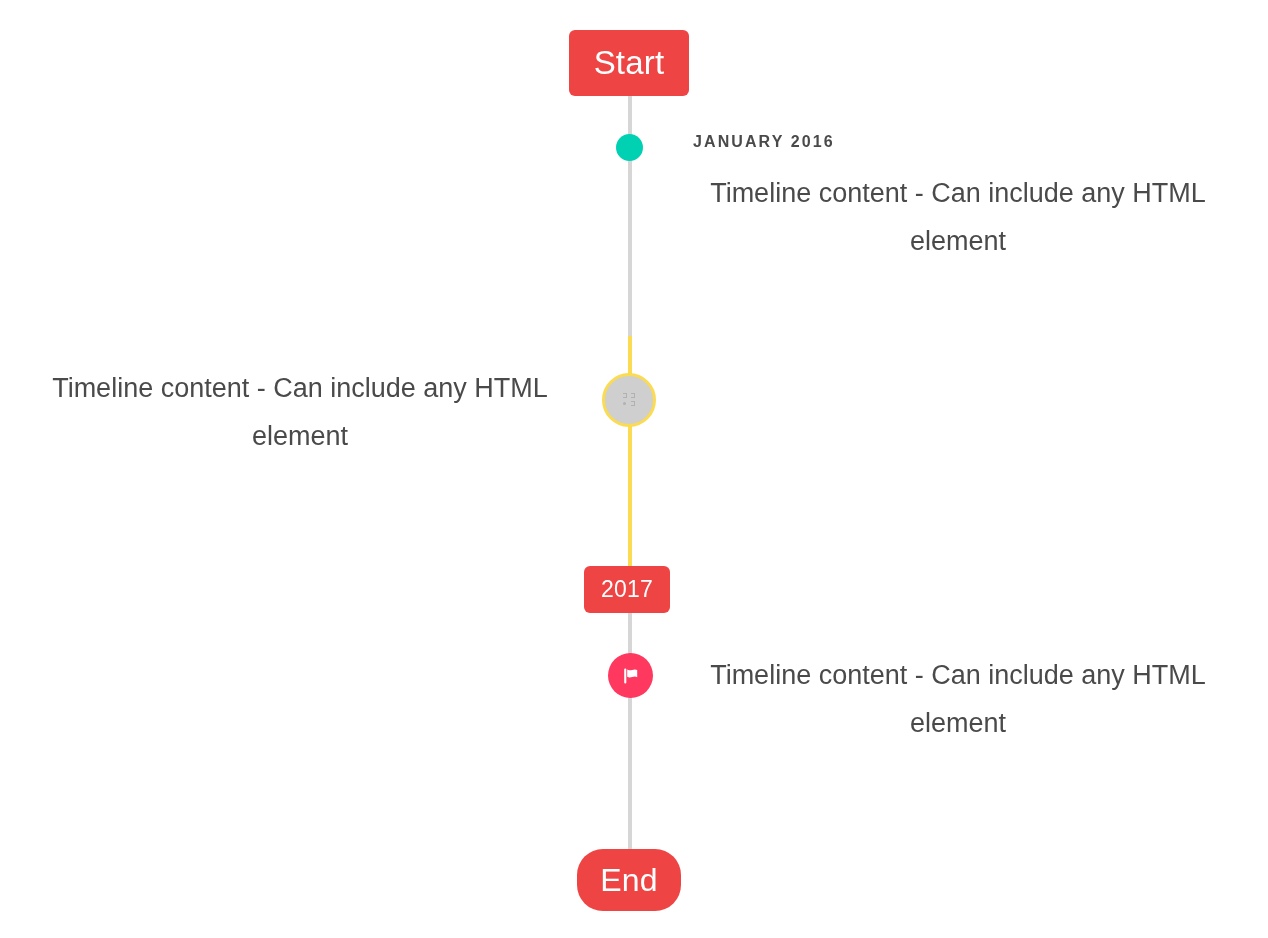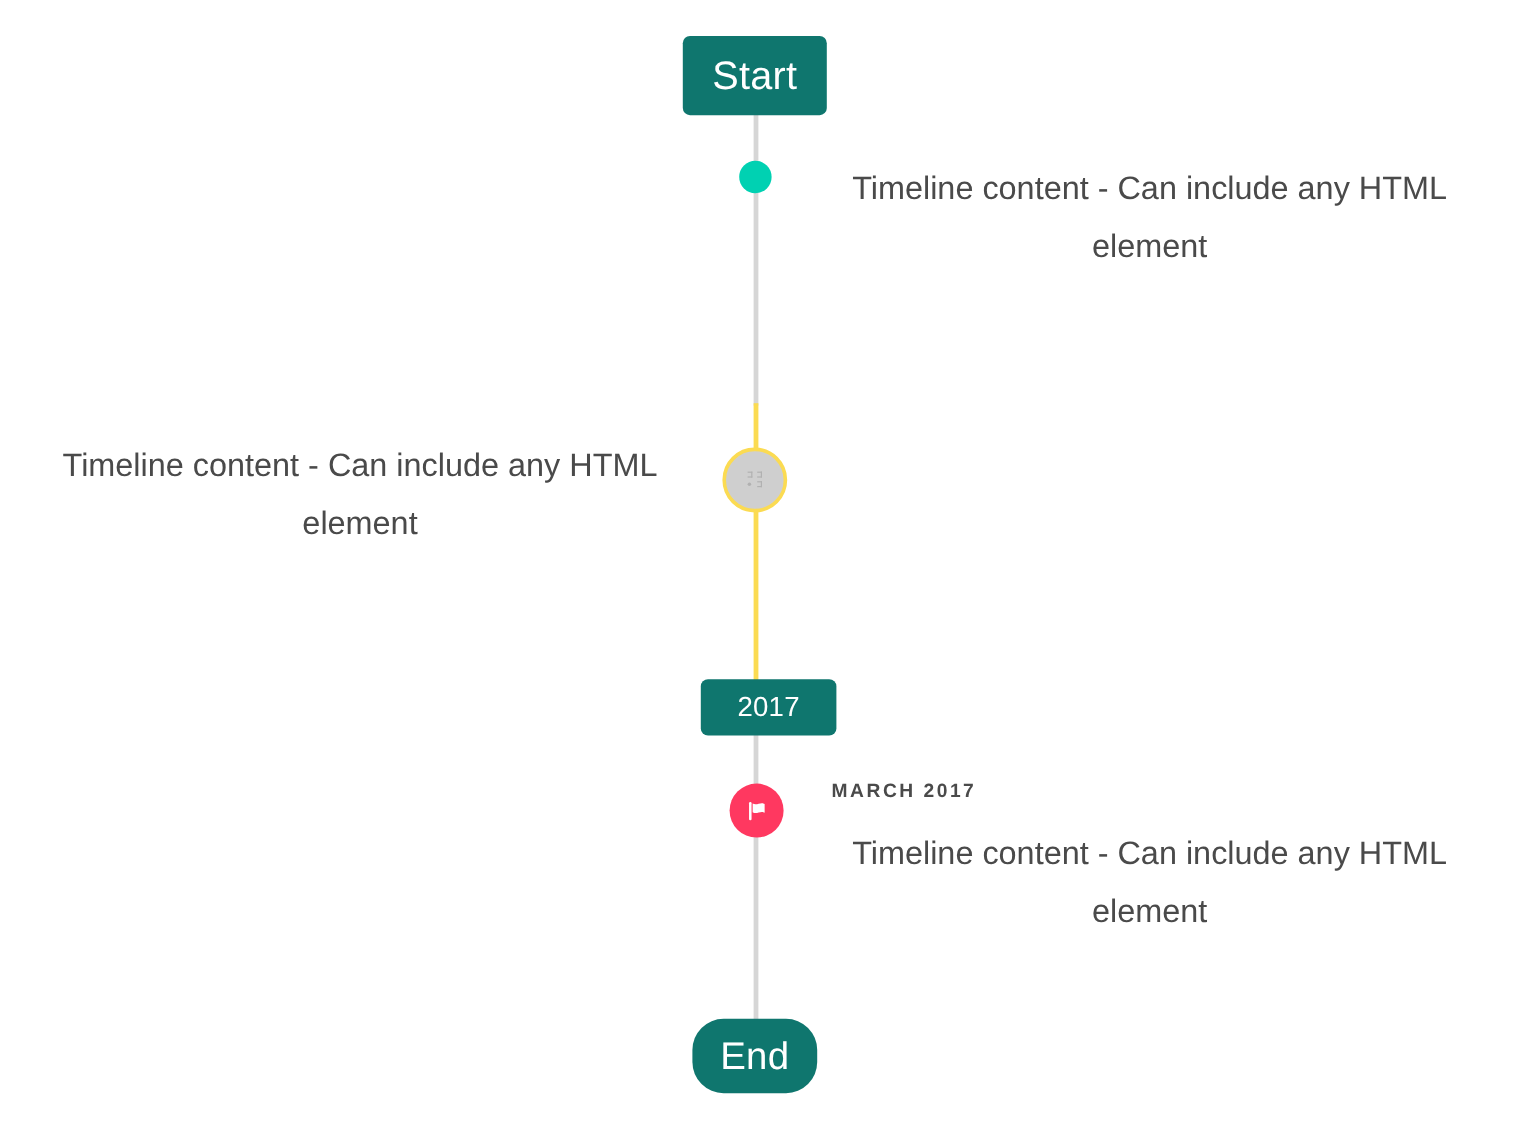--- a/index.html
+++ b/index.html
@@ -28,39 +28,39 @@
     width: 4px;
     background: #d6d6d6;
   }
   .rail-top      { top: 92px;  height: 246px; }
   .rail-yellow   { top: 336px; height: 234px; background: #fbdb52; }
   .rail-bottom   { top: 608px; height: 246px; }
 
   
   .badge {
     position: absolute;
-    background: #0f766e;
+    background: #ef4444;
     color: #ffffff;
     border-radius: 6px;
     display: flex;
     align-items: center;
     justify-content: center;
     font-weight: 400;
     letter-spacing: 0.2px;
     white-space: nowrap;
     z-index: 4;
   }
   .badge-start {
     left: 569px;  top: 30px;
     width: 120px; height: 66px;
     font-size: 33px;
   }
   .badge-mid {
     left: 584px;  top: 566px;
-    width: 113px;  height: 47px;
+    width: 86px;  height: 47px;
     font-size: 23px;
   }
   .badge-end {
     left: 577px;  top: 849px;
     width: 104px; height: 62px;
     font-size: 32px;
     border-radius: 26px;
   }
 
   
@@ -144,20 +144,21 @@
 <div class="timeline">
 
   <div class="rail rail-top"></div>
   <div class="rail rail-yellow"></div>
   <div class="rail rail-bottom"></div>
 
   <div class="badge badge-start">Start</div>
 
   <div class="marker marker-dot"></div>
   <div class="entry entry-right entry-jan">
+    <p class="entry-date">JANUARY 2016</p>
     <p class="entry-body">Timeline content - Can include any HTML element</p>
   </div>
 
   <div class="marker marker-image">
     <span class="broken-img-glyph">
       <span></span>
         <span></span>
         <span></span>
         <span></span>
     </span>
@@ -168,19 +169,18 @@
 
   <div class="badge badge-mid">2017</div>
 
   <div class="marker marker-flag">
     <svg width="22" height="22" viewBox="0 0 22 22">
       <rect x="4.2" y="3.4" width="2.1" height="15.2" rx="1" fill="#ffffff"></rect>
       <path d="M7.2 4.6c3.4 2.1 6.6-1.6 10 .4v7.2c-3.4-2-6.6 1.7-10-.4V4.6z" fill="#ffffff"></path>
     </svg>
   </div>
   <div class="entry entry-right entry-mar">
-    <p class="entry-date">MARCH 2017</p>
     <p class="entry-body">Timeline content - Can include any HTML element</p>
   </div>
 
   <div class="badge badge-end">End</div>
 
 </div>
 
 </body></html>

